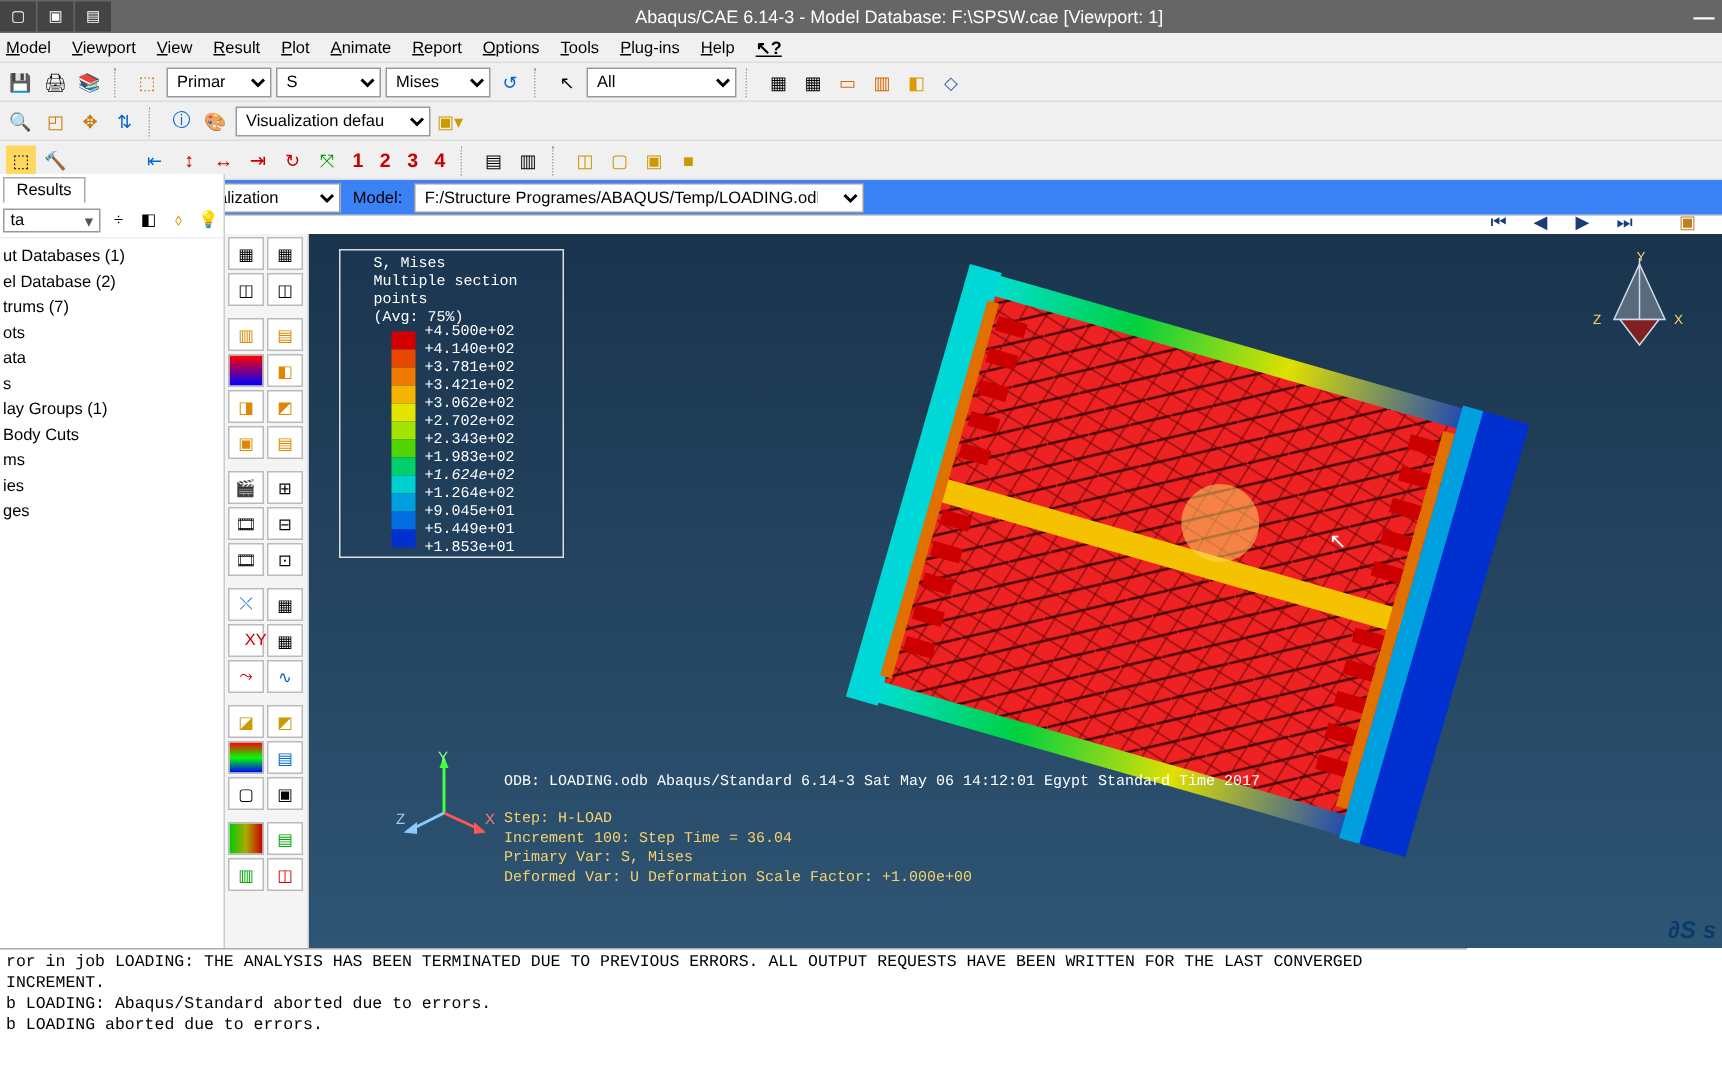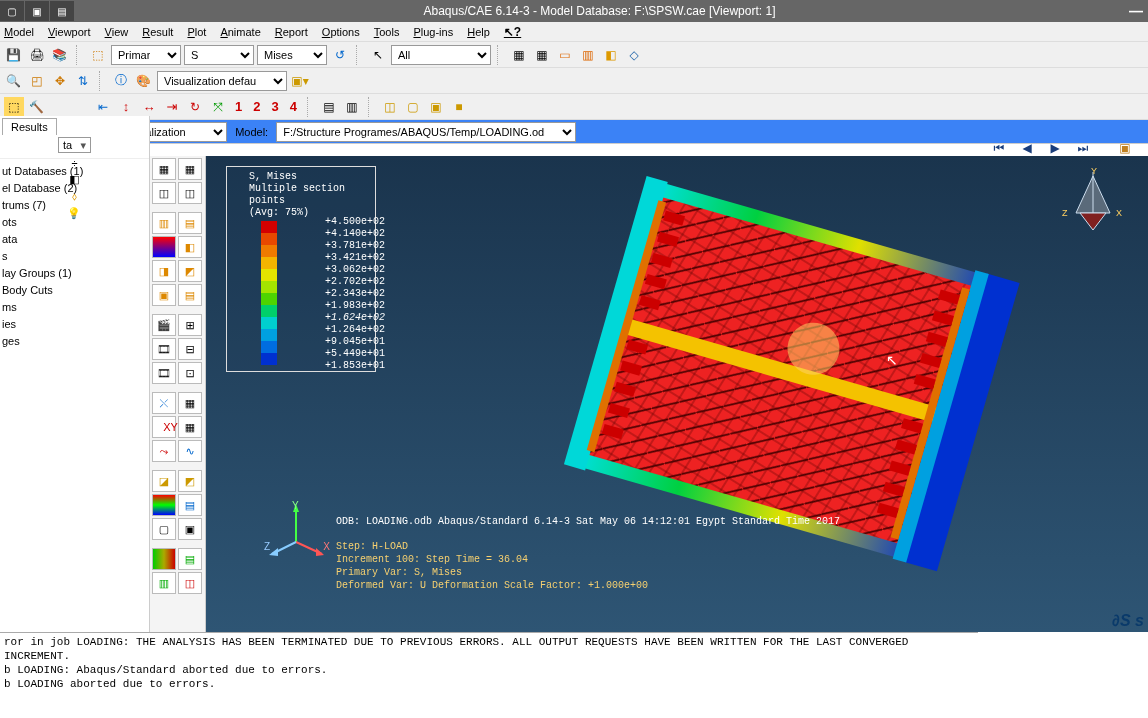--- a/index.html
+++ b/index.html
@@ -22,41 +22,41 @@
 .tb-select { height: 20px; font-size: 11px; border: 1px solid #999; background:#fff; padding: 1px 2px; }
 
 .toolbar3 .num { color:#c00; font-weight:bold; font-size:13px; padding:0 4px;}
 .toolbar3 .arr { color:#c00; font-size:13px;}
 
 .modulebar { height: 24px; background: #3b82f6; display: flex; align-items: center; padding: 2px 4px; gap: 6px; border-bottom: 1px solid #ccc; margin-left:64px;}
 .modulebar label { padding: 0 2px; }
 
 .left-panel { position: absolute; left: 0; top: 116px; width: 150px; height: 516px; background: #fff; border-right: 1px solid #ccc; }
 .left-panel .tab { border: 1px solid #aaa; border-bottom:none; background:#fff; padding: 2px 8px; display:inline-block; margin: 2px 0 0 2px;}
-.left-panel .dta-row { display:flex; align-items:center; padding: 2px; border-bottom:1px solid #eee; height:24px; gap:4px;flex-direction:column;}
+.left-panel .dta-row { display:flex; align-items:center; padding: 2px; border-bottom:1px solid #eee; height:24px; gap:4px;}
 .left-panel .dta-row .dd { flex:1; border:1px solid #999; padding:1px 18px 1px 4px; position:relative; background:#fff;}
 .left-panel .dta-row .dd::after { content:"▾"; position:absolute; right:4px; top:1px; color:#555;}
 .left-panel .mini { width:16px; height:16px; display:inline-flex; align-items:center; justify-content:center; font-size:11px;}
 .left-panel .tree { padding: 4px 2px; line-height: 17px; font-size:11px;}
 
 .tool-palette { position: absolute; left: 150px; top: 156px; width: 56px; height: 476px; background: #f4f4f4; border-right:1px solid #ccc; padding: 2px 2px; }
 .tool-palette .prow { display:flex; gap:2px; margin-bottom:2px; }
 .tool-palette .pico { width:24px; height:22px; border:1px solid #bbb; background:#fff; display:flex; align-items:center; justify-content:center; font-size:11px;}
 
 .viewport { position: absolute; left: 206px; top: 156px; width: 942px; height: 476px; background: linear-gradient(#1a344d,#2e5574); }
 
 .playback { position:absolute; right:12px; top:138px; display:flex; gap:6px; align-items:center;}
 .playback .pb { width:22px; height:20px; display:flex; align-items:center; justify-content:center; color:#1a3d7a; font-size:12px;}
 .playback .sep { width:8px;}
 .playback .cam { width:22px; height:20px; color:#c08020;}
 
 .legend { position:absolute; left:20px; top:10px; width:150px; border:1px solid #ddd; padding:4px 6px 6px 22px; color:#fff; font-family: "Courier New", monospace; font-size:10px; line-height:12px; background:rgba(30,60,90,0.2);}
 .legend .cbar { position:relative; height:144px; margin-top:2px;}
 .legend .cbar .seg { position:absolute; left:12px; width:16px; height:12px;}
-.legend .cbar .val { position:absolute; left:34px; font-size:10px; color:#fff; white-space:nowrap;margin-left:42px;}
+.legend .cbar .val { position:absolute; left:34px; font-size:10px; color:#fff; white-space:nowrap;}
 
 .triad { position:absolute; left:60px; bottom:70px; width:60px; height:60px; color:#eee; font-size:10px;}
 .triad .y { position:absolute; left:26px; top:-2px; color:#8f8;}
 .triad .x { position:absolute; right:-4px; bottom:10px; color:#f77;}
 .triad .z { position:absolute; left:-2px; bottom:10px; color:#9cf;}
 
 .vp-triad { position:absolute; right:20px; top:12px; width:70px; height:70px;}
 
 .annot { position:absolute; left:130px; bottom:40px; color:#f6d070; font-family:"Courier New",monospace; font-size:10px; line-height:13px;}
 .annot .top { color:#fff; margin-bottom:12px;}

